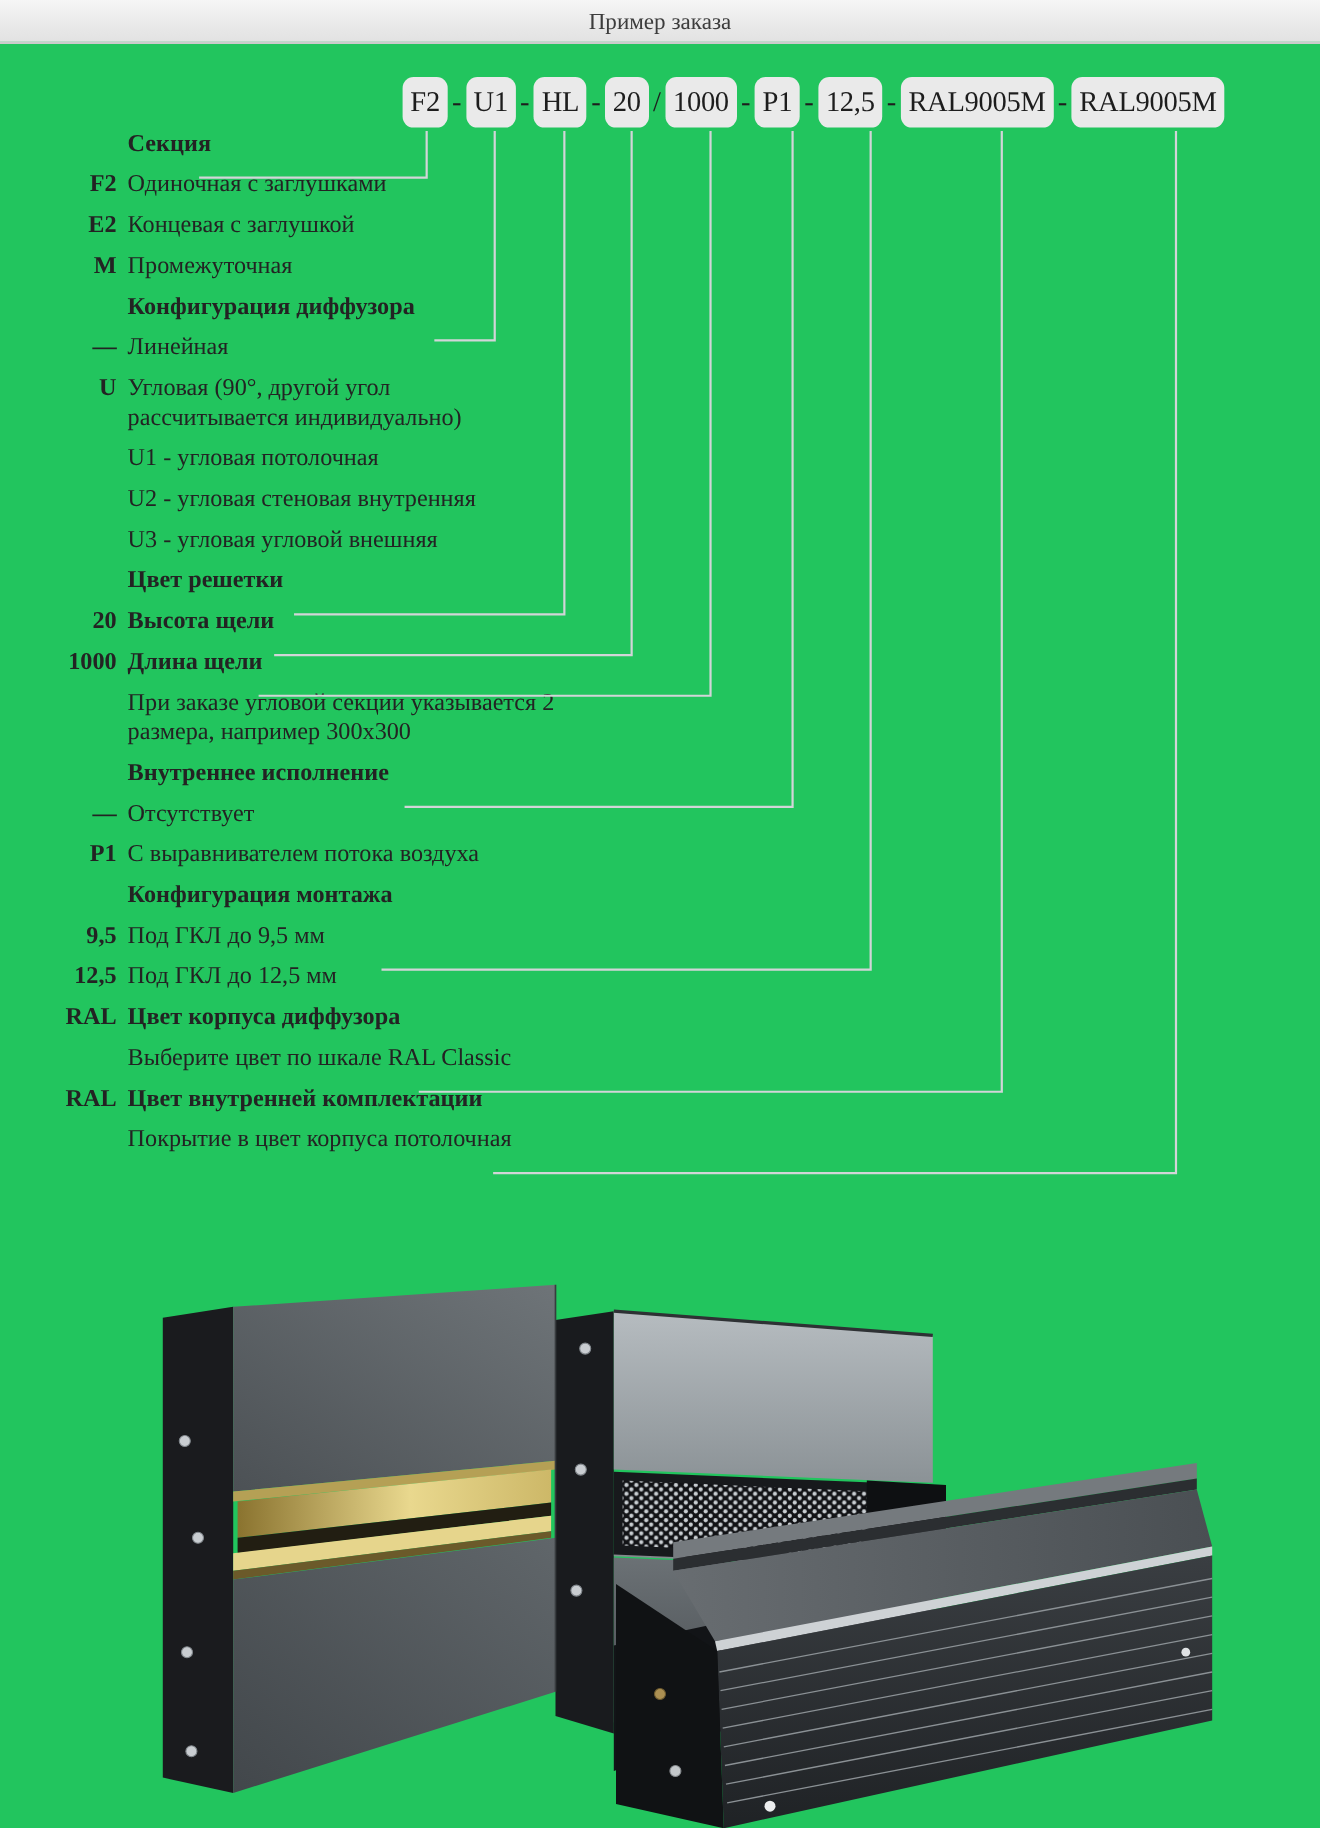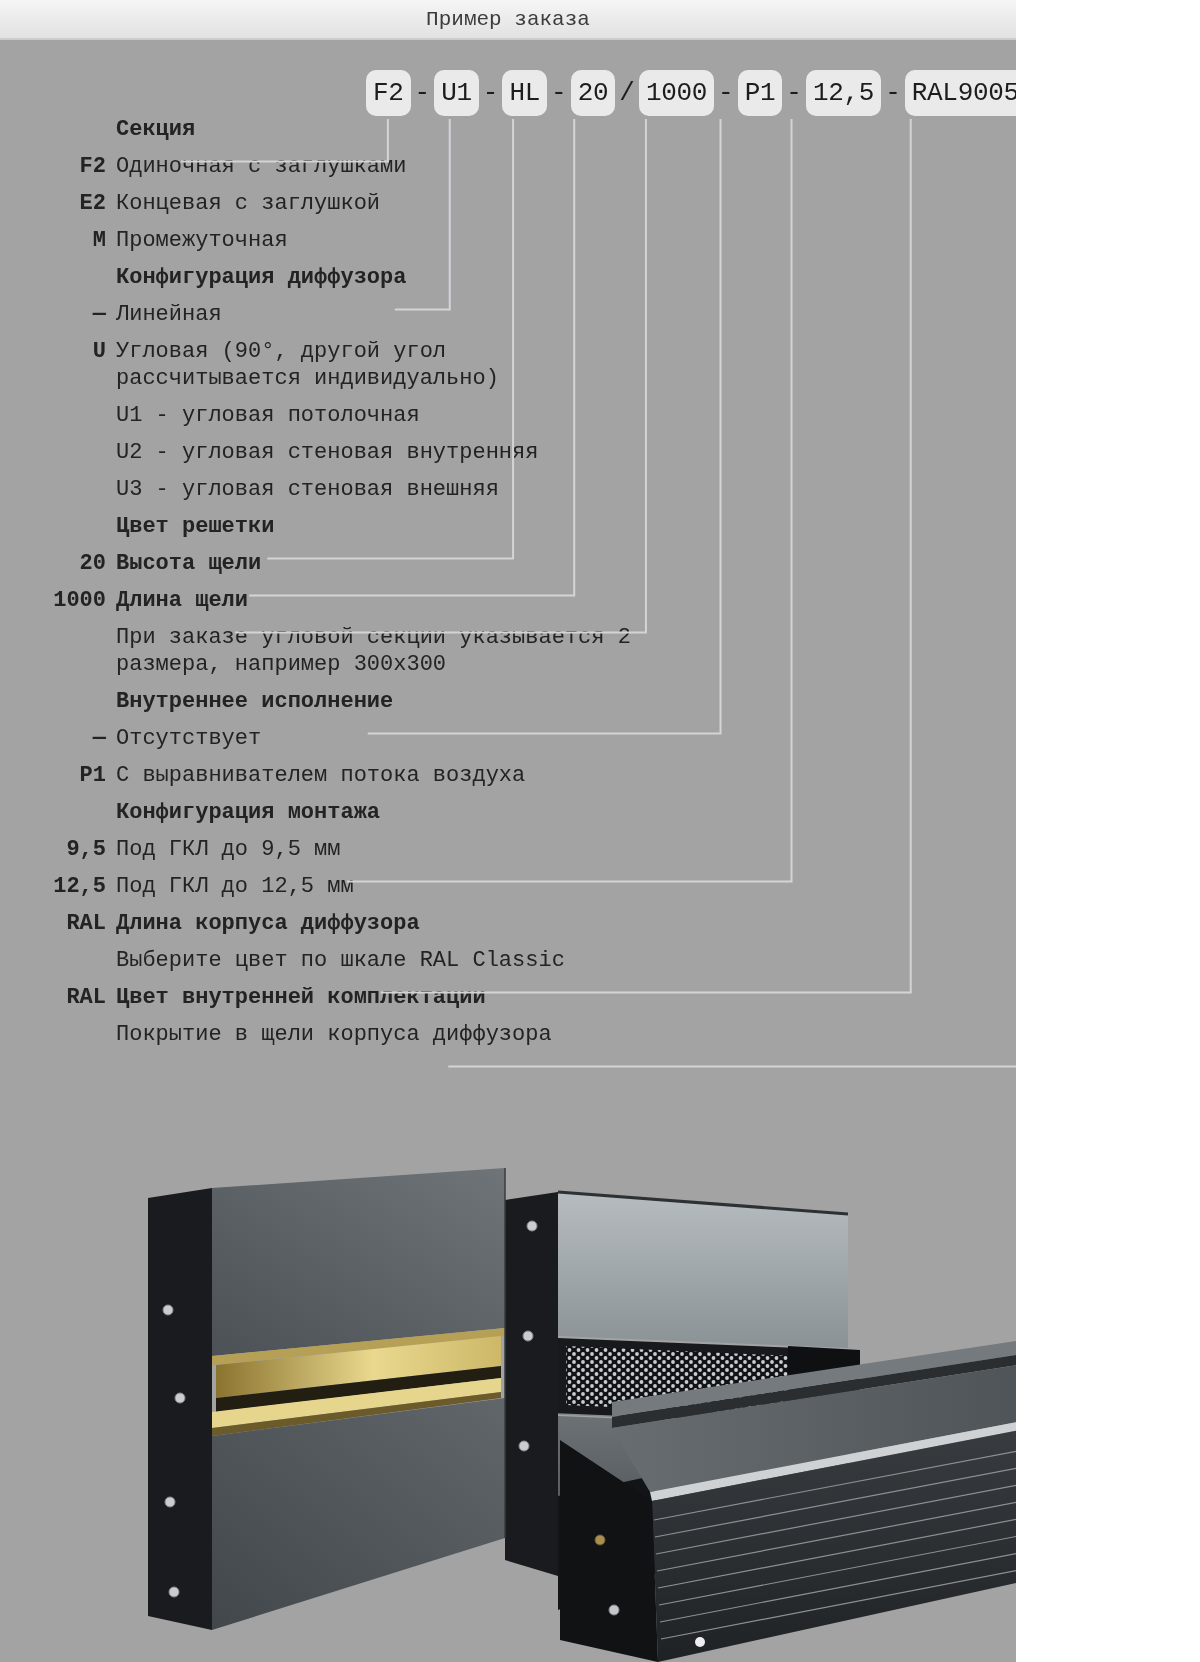--- a/index.html
+++ b/index.html
@@ -1,20 +1,20 @@
 <!DOCTYPE html>
 <html><head>
 <meta charset="utf-8">
 <style>
   html,body{margin:0;padding:0;background:#ffffff;}
   .page{
     position:relative;
-    width:1016px;height:1662px;
-    background:#a3a3a3;
-    font-family:Liberation Mono, monospace;
+    width:1200px;height:1662px;
+    background:#22c55e;
+    font-family:Liberation Serif, serif;
     color:#232323;
     overflow:hidden;
   }
   
   .header-bar{
     height:38px;
     background:linear-gradient(180deg,#f6f6f6 0%,#eaeaea 55%,#e2e2e2 100%);
     border-bottom:2px solid #cccccc;
     display:flex;align-items:center;justify-content:center;
   }
@@ -108,21 +108,21 @@
       <div class="row">
         <span class="row-code"></span>
         <span class="row-text">U1 - угловая потолочная</span>
       </div>
       <div class="row">
         <span class="row-code"></span>
         <span class="row-text">U2 - угловая стеновая внутренняя</span>
       </div>
       <div class="row">
         <span class="row-code"></span>
-        <span class="row-text">U3 - угловая стеновая внешняя</span>
+        <span class="row-text">U3 - угловая угловой внешняя</span>
       </div>
       <div class="row heading">
         <span class="row-code"></span>
         <span class="row-text">Цвет решетки</span>
       </div>
       <div class="row heading">
         <span class="row-code">20</span>
         <span class="row-text">Высота щели</span>
       </div>
       <div class="row heading">
@@ -153,33 +153,33 @@
       <div class="row">
         <span class="row-code">9,5</span>
         <span class="row-text">Под ГКЛ до 9,5 мм</span>
       </div>
       <div class="row">
         <span class="row-code">12,5</span>
         <span class="row-text">Под ГКЛ до 12,5 мм</span>
       </div>
       <div class="row heading">
         <span class="row-code">RAL</span>
-        <span class="row-text">Длина корпуса диффузора</span>
+        <span class="row-text">Цвет корпуса диффузора</span>
       </div>
       <div class="row">
         <span class="row-code"></span>
         <span class="row-text">Выберите цвет по шкале RAL Classic</span>
       </div>
       <div class="row heading">
         <span class="row-code">RAL</span>
         <span class="row-text">Цвет внутренней комплектации</span>
       </div>
       <div class="row">
         <span class="row-code"></span>
-        <span class="row-text">Покрытие в щели корпуса диффузора</span>
+        <span class="row-text">Покрытие в цвет корпуса потолочная</span>
       </div>
     </div>
 
   <svg id="connectors">
       <polyline points="181.03125,161.5 387.875,161.5 387.875,119" fill="none" stroke="#d2d5d8" stroke-width="2"></polyline>
       <polyline points="394.859375,309.5 449.7421875,309.5 449.7421875,119" fill="none" stroke="#d2d5d8" stroke-width="2"></polyline>
       <polyline points="267.3125,558.5 513.0546875,558.5 513.0546875,119" fill="none" stroke="#d2d5d8" stroke-width="2"></polyline>
       <polyline points="249.234375,595.5 574.2109375,595.5 574.2109375,119" fill="none" stroke="#d2d5d8" stroke-width="2"></polyline>
       <polyline points="235.109375,632.5 645.9296875,632.5 645.9296875,119" fill="none" stroke="#d2d5d8" stroke-width="2"></polyline>
       <polyline points="367.78125,733.5 720.5234375,733.5 720.5234375,119" fill="none" stroke="#d2d5d8" stroke-width="2"></polyline>

